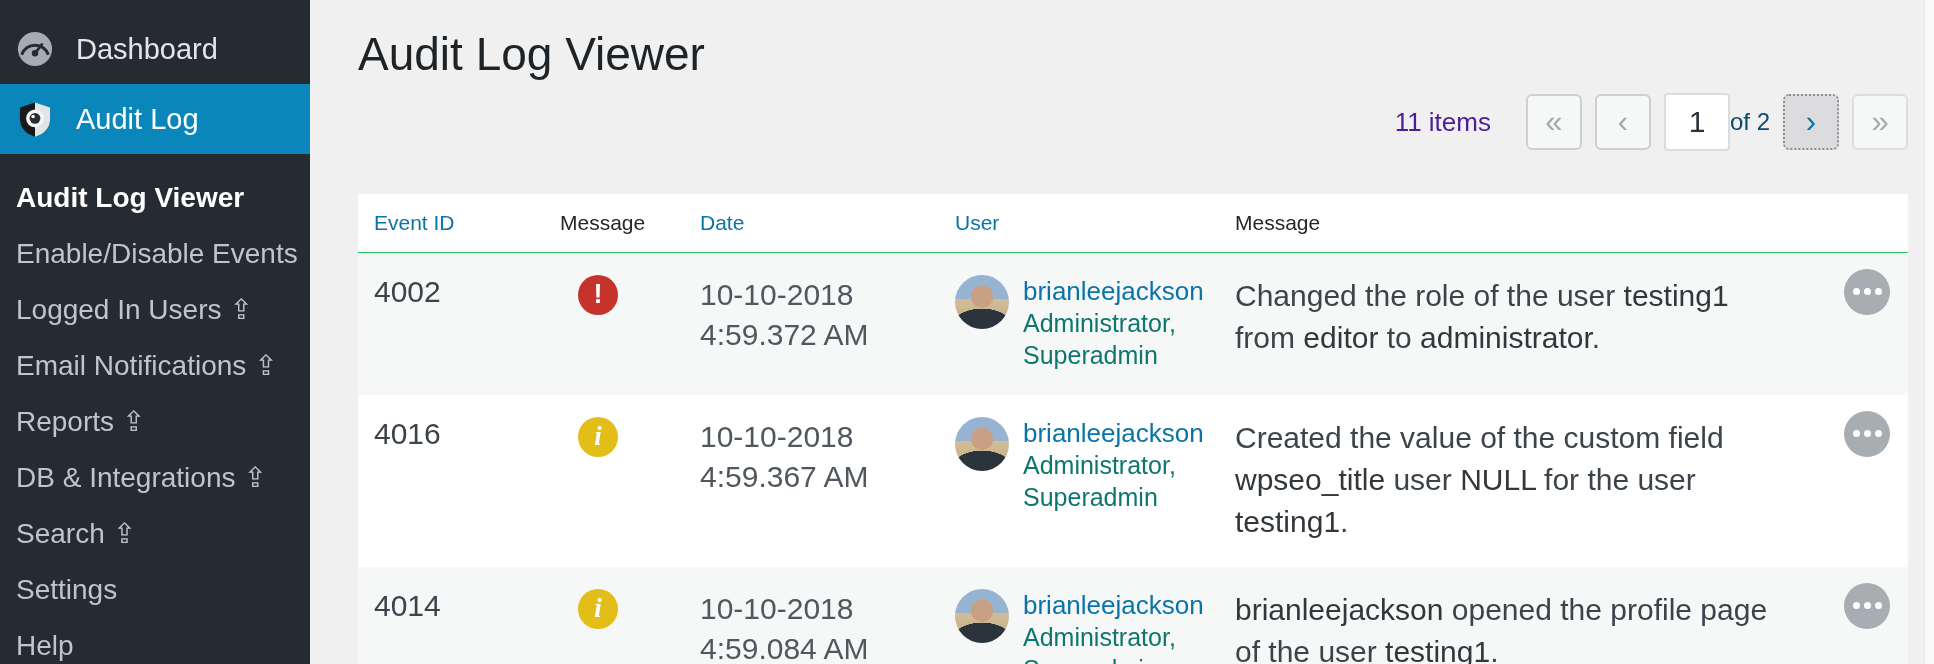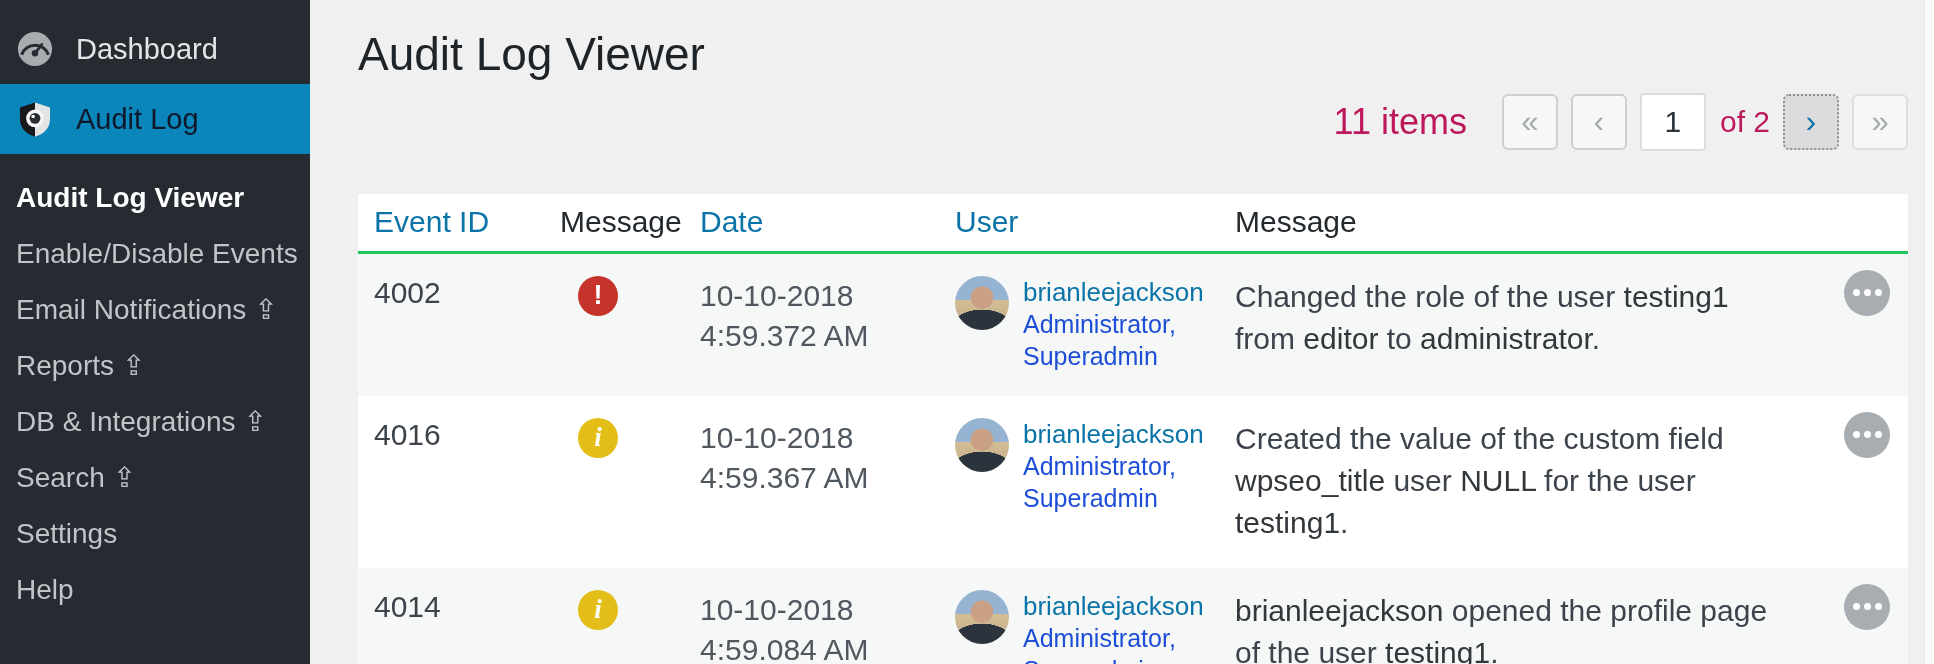--- a/index.html
+++ b/index.html
@@ -15,21 +15,21 @@
     position: absolute; left: 0; top: 0; width: 341px; height: 664px;
     background: #262b32; color: #c9ced2;
   }
   .menu-top { padding-top: 14px; }
   .menu-item {
     display: flex; align-items: center; height: 70px;
     font-size: 29px; color: #e3e5e7; cursor: pointer; position: relative;
   }
   .mi-icon { width: 38px; height: 38px; margin: 0 22px 0 16px; flex: 0 0 auto; }
   .mi-icon svg { width: 38px; height: 38px; display: block; }
-  .menu-item.active { background: #0a86bb; color: #0f172a; }
+  .menu-item.active { background: #0a86bb; color: #ffffff; }
   .current-arrow {
     position: absolute; right: 0; top: 50%; margin-top: -16px;
     width: 0; height: 0;
     border-top: 16px solid transparent; border-bottom: 16px solid transparent;
     border-right: 16px solid #f0f0f1;
   }
   .submenu { list-style: none; padding-top: 16px; }
   .sub-item {
     height: 56px; line-height: 56px; padding-left: 16px;
     font-size: 28px; color: #c0c5c9; cursor: pointer;
@@ -43,45 +43,45 @@
     background: #f0f0f1; padding: 0 26px 0 48px;
   }
   h1.page-title {
     font-size: 46px; font-weight: 400; color: #1d2327;
     padding-top: 26px; line-height: 56px;
   }
   .tablenav {
     margin-top: 10px; height: 60px;
     display: flex; justify-content: flex-end; align-items: center;
   }
-  .displaying-num { font-size: 36px; color: #be185d; margin-right: 22px; }
+  .displaying-num { font-size: 26px; color: #4c1d95; margin-right: 22px; }
   .pbtn {
     width: 56px; height: 56px; margin-left: 13px;
     border: 2px solid #cdcfd2; border-radius: 6px; background: #f6f7f7;
     display: inline-flex; align-items: center; justify-content: center;
     font-size: 31px; color: #a7aaad; cursor: pointer; user-select: none;
   }
   .pbtn.next { background: #dcdcde; border: 2px dotted #8c8f94; color: #0a74a8; }
   .pbtn.last { border-color: #dcdfe0; }
   .page-input {
     width: 66px; height: 58px; margin-left: 13px;
     border: 2px solid #dcdcde; border-radius: 4px; background: #fff;
     text-align: center; font-size: 30px; color: #2c3338;
     font-family: "Liberation Sans", sans-serif;
   }
-  .of-text { font-size: 30px; color: #be185d; margin-left: 14px; }
+  .of-text { font-size: 24px; color: #0c4a6e; }
   
   table.audit-table {
     margin-top: 42px; width: 100%; border-collapse: collapse;
     background: #fff; font-size: 30px; table-layout: fixed;
   }
   thead th {
-    height: 58px; text-align: left; font-weight: 400; font-size: 30px;
+    height: 58px; text-align: left; font-weight: 400; font-size: 21px;
     color: #23282d; padding-left: 16px; background: #fff;
-    border-bottom: 3px solid #22c55e; white-space: nowrap;
+    border-bottom: 1px solid #22c55e; white-space: nowrap;
   }
   thead th.sortable { color: #0a74a8; cursor: pointer; }
   tbody tr:nth-child(odd)  { background: #f6f7f7; }
   tbody tr:nth-child(even) { background: #ffffff; }
   td { vertical-align: top; padding: 22px 0 24px 16px; }
   td.col-severity { padding-left: 34px; }
   .sev-badge {
     width: 40px; height: 40px; border-radius: 50%;
     display: flex; align-items: center; justify-content: center;
     color: #fff; font-weight: bold; font-size: 27px;
@@ -92,21 +92,21 @@
   .avatar {
     width: 54px; height: 54px; border-radius: 50%; flex: 0 0 auto;
     margin-right: 14px; overflow: hidden;
     background:
       radial-gradient(circle at 50% 40%, #c9a083 0 26%, rgba(0,0,0,0) 27%),
       radial-gradient(ellipse 62% 42% at 50% 104%, #2b333d 0 99%, rgba(0,0,0,0) 100%),
       linear-gradient(180deg, #96b4d2 0 45%, #d2bd96 45%, #c3ab84 100%);
   }
   .user-info { font-size: 26px; line-height: 32px; }
   .user-link { color: #0a74a8; text-decoration: none; cursor: pointer; display: block; }
-  .user-roles { color: #1d4ed8; font-size: 25px; }
+  .user-roles { color: #0f766e; font-size: 25px; }
   .msg-cell { position: relative; padding-right: 130px; line-height: 42px; color: #3c434a; }
   .msg-cell .b { font-weight: normal; color: #32373c; }
   .more-btn {
     position: absolute; top: 16px; right: 18px;
     width: 46px; height: 46px; border-radius: 50%; background: #a8adb2;
     cursor: pointer; display: flex; align-items: center; justify-content: center;
   }
   .more-btn i {
     width: 7px; height: 7px; border-radius: 50%; background: #fff; display: block;
     box-shadow: -11px 0 0 #fff, 11px 0 0 #fff;
@@ -151,20 +151,21 @@
             <circle cx="10.8" cy="10.4" r="1.1" fill="#ffffff"></circle>
           </svg>
         </span>
         <span class="mi-label">Audit Log</span>
         <span class="current-arrow"></span>
       </div>
     </div>
     <ul class="submenu">
         <li class="sub-item current"><span>Audit Log Viewer</span></li>
         <li class="sub-item"><span>Enable/Disable Events</span></li>
+        <li class="sub-item"><span>Logged In Users</span><span class="premium">⇪</span></li>
         <li class="sub-item"><span>Email Notifications</span><span class="premium">⇪</span></li>
         <li class="sub-item"><span>Reports</span><span class="premium">⇪</span></li>
         <li class="sub-item"><span>DB &amp; Integrations</span><span class="premium">⇪</span></li>
         <li class="sub-item"><span>Search</span><span class="premium">⇪</span></li>
         <li class="sub-item"><span>Settings</span></li>
         <li class="sub-item"><span>Help</span></li>
       </ul>
   </aside>
 
   <main class="main">

